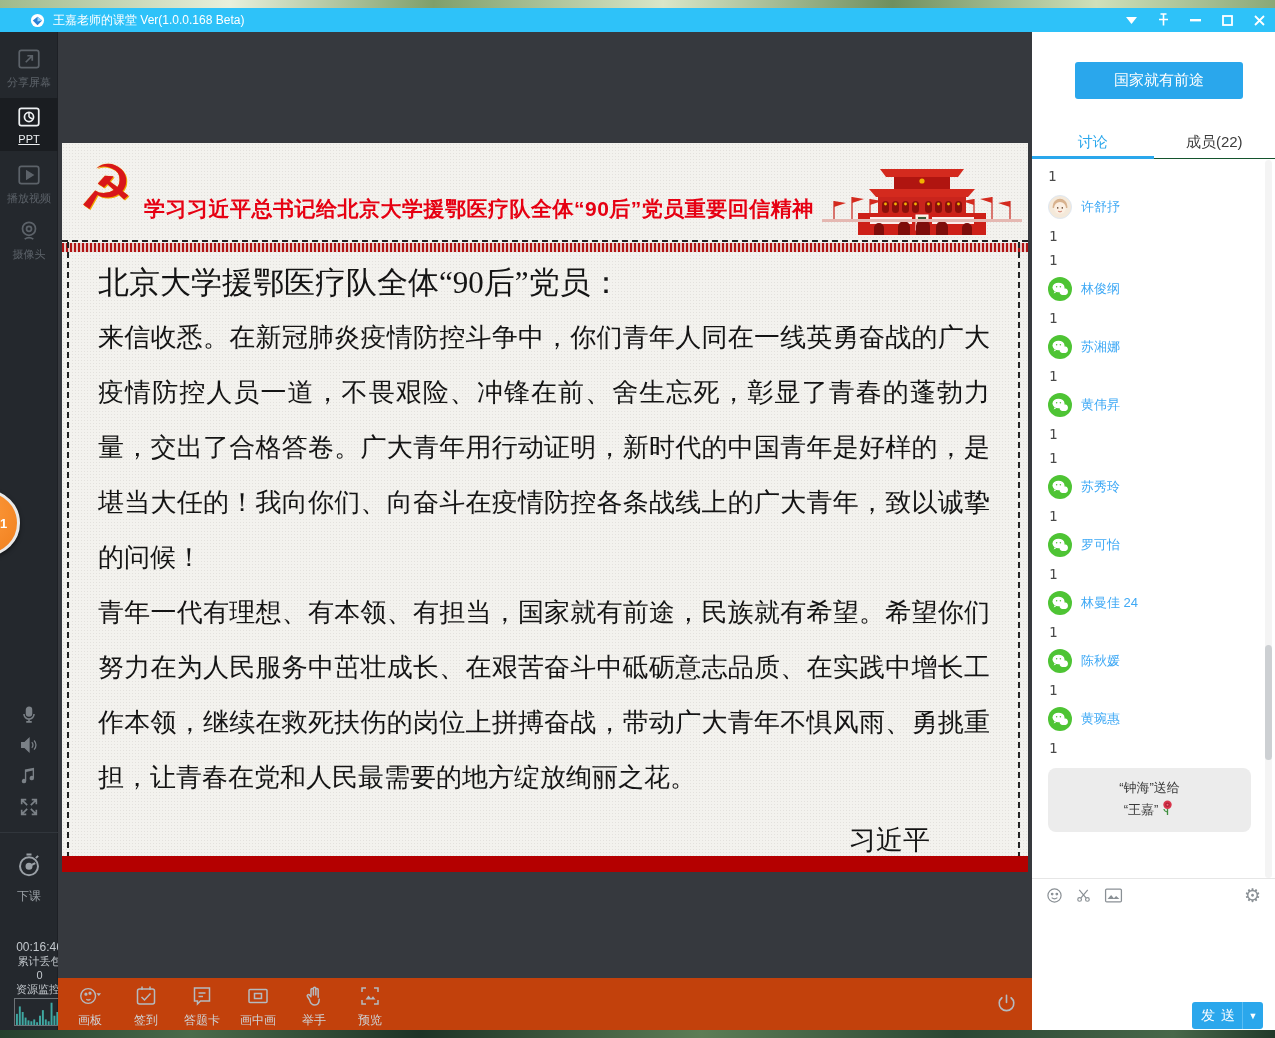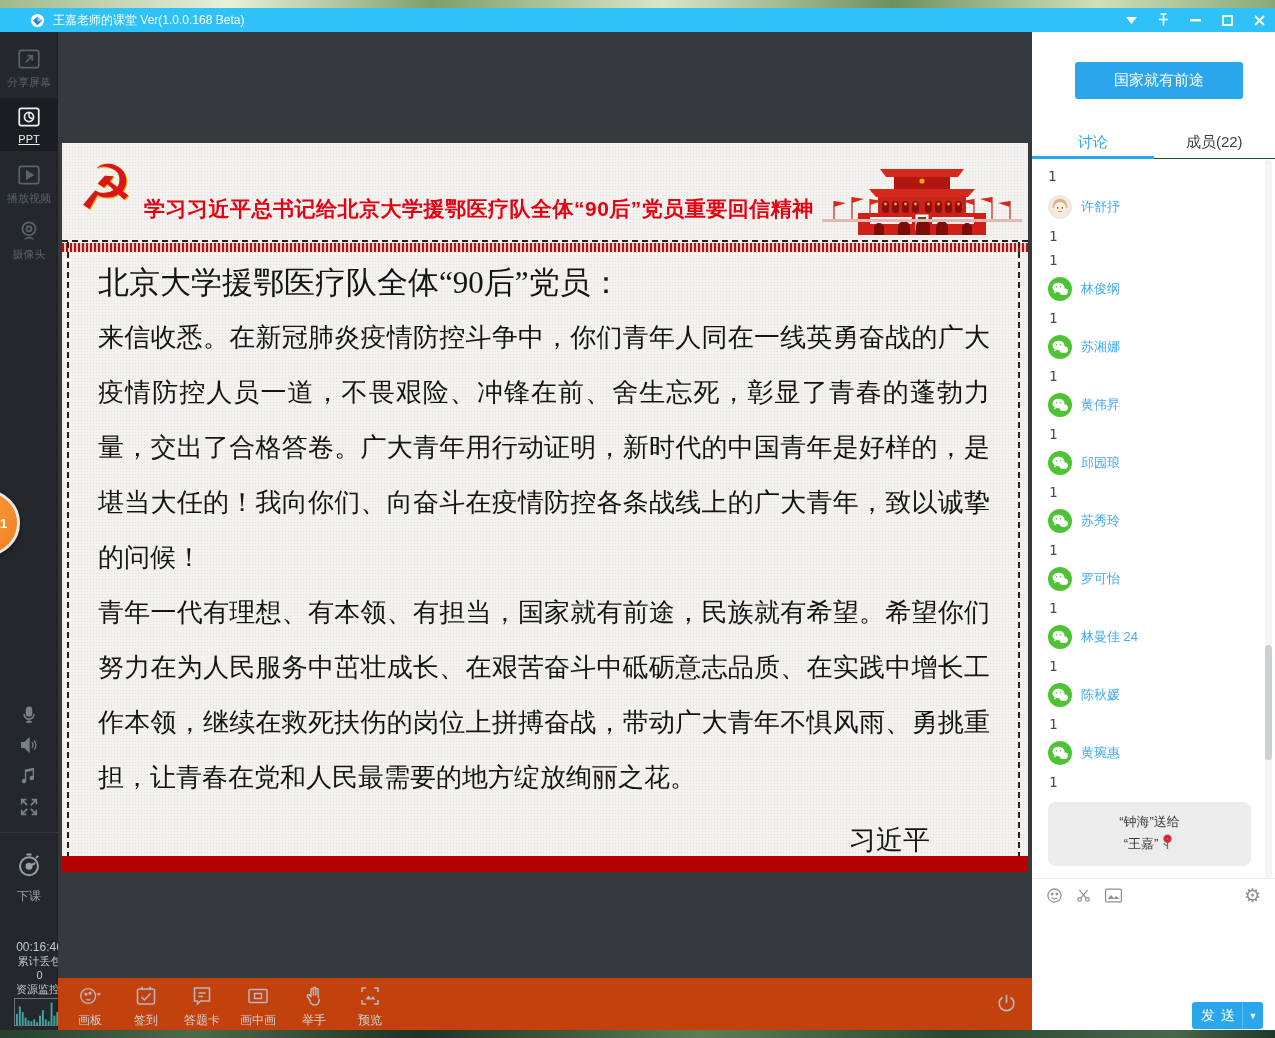--- a/index.html
+++ b/index.html
@@ -428,32 +428,20 @@
                 <circle cx="7.5" cy="7" r="1" fill="#4ec434"></circle>
                 <circle cx="12.5" cy="7" r="1" fill="#4ec434"></circle>
               </svg>
           </span>
           <span class="entry-name">黄伟昇</span>
         </div>
         <div class="entry-msg">1</div>
       </div>
 
       <div class="chat-entry">
-        <div class="entry-head">
-          <span class="avatar wechat">
-            <svg width="18" height="16" viewBox="0 0 24 20">
-                <ellipse cx="10" cy="8" rx="8" ry="6.4" fill="#fff"></ellipse>
-                <path d="M5 13l-1.5 3 3.5-1.6z" fill="#fff"></path>
-                <ellipse cx="17" cy="13.5" rx="5.6" ry="4.6" fill="#fff"></ellipse>
-                <circle cx="7.5" cy="7" r="1" fill="#4ec434"></circle>
-                <circle cx="12.5" cy="7" r="1" fill="#4ec434"></circle>
-              </svg>
-          </span>
-          <span class="entry-name">邱园琅</span>
-        </div>
         <div class="entry-msg">1</div>
       </div>
 
       <div class="chat-entry">
         <div class="entry-head">
           <span class="avatar wechat">
             <svg width="18" height="16" viewBox="0 0 24 20">
                 <ellipse cx="10" cy="8" rx="8" ry="6.4" fill="#fff"></ellipse>
                 <path d="M5 13l-1.5 3 3.5-1.6z" fill="#fff"></path>
                 <ellipse cx="17" cy="13.5" rx="5.6" ry="4.6" fill="#fff"></ellipse>

